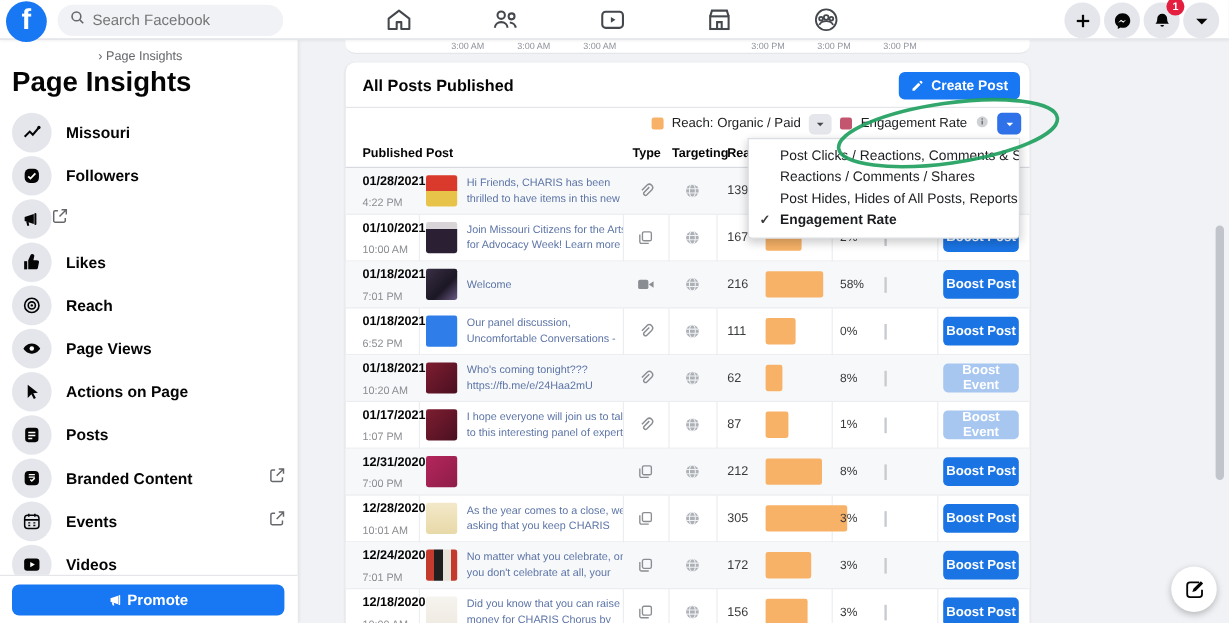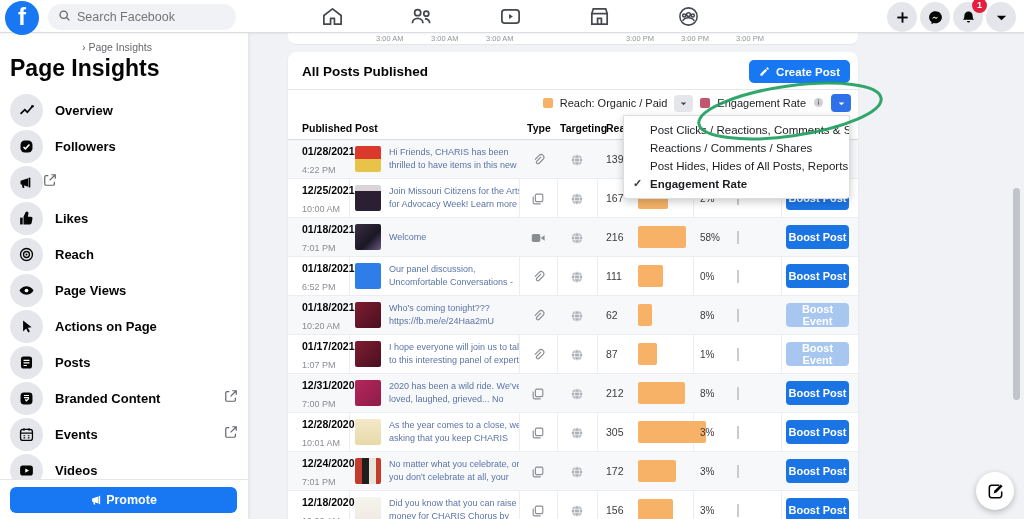--- a/index.html
+++ b/index.html
@@ -191,21 +191,21 @@
   <div class="crumb">› Page Insights</div>
   <div class="side-title">Page Insights</div>
   <div class="menu">
   <div class="side-item">
     <span class="side-ico">
           <svg viewBox="0 0 20 20" fill="none" stroke="#050505" stroke-width="2">
             <path d="M3 14 L8 9 L11 12 L17 5"></path>
             <circle cx="17" cy="5" r="1.6" fill="#050505" stroke="none"></circle>
           </svg>
         </span>
-    <span class="side-label">Overview</span>
+    <span class="side-label">Missouri</span>
 
   </div>
 
   <div class="side-item">
     <span class="side-ico">
           <svg viewBox="0 0 20 20">
             <rect x="3" y="3" width="14" height="14" rx="5" fill="#050505"></rect>
             <path d="M6.5 10.5l2.2 2.2 4.8-5" stroke="#fff" stroke-width="1.8" fill="none"></path>
           </svg>
         </span>
@@ -403,21 +403,21 @@
             <path d="M2.3 6h11.4M2.3 10h11.4" stroke="#F0F2F5" stroke-width="1" fill="none"></path>
           </svg></span>
     <span class="c-reach">139</span>
     <span class="c-bar" style="width: 31px;"></span>
     <span class="c-pct"></span>
     <span class="c-tick"></span>
     <button class="boost">Boost Post</button>
   </div>
 
   <div class="row">
-    <span class="c-date"><span class="d">12/25/2021</span><br><span class="t">10:00 AM</span></span>
+    <span class="c-date"><span class="d">01/10/2021</span><br><span class="t">10:00 AM</span></span>
     <span class="thumb" style="background:linear-gradient(180deg,#D8D4D8 0 22%,#2A1F33 22%)"></span>
     <span class="c-text"><span class="l1">Join Missouri Citizens for the Arts</span><br><span class="l2">for Advocacy Week! Learn more at</span></span>
     <span class="c-type"><svg viewBox="0 0 16 16" fill="none" stroke="#8A8D91" stroke-width="1.3">
             <rect x="5" y="2.5" width="8.5" height="8.5" rx="1.5"></rect>
             <path d="M11 13.5H4A1.5 1.5 0 0 1 2.5 12V5"></path>
           </svg></span>
     <span class="c-tgt"><svg viewBox="0 0 16 16">
             <circle cx="8" cy="8" r="6" fill="#ADB0B5"></circle>
             <ellipse cx="8" cy="8" rx="2.8" ry="6" fill="none" stroke="#F0F2F5" stroke-width="1"></ellipse>
             <path d="M2.3 6h11.4M2.3 10h11.4" stroke="#F0F2F5" stroke-width="1" fill="none"></path>
@@ -502,21 +502,20 @@
     <span class="c-reach">87</span>
     <span class="c-bar" style="width: 19px;"></span>
     <span class="c-pct">1%</span>
     <span class="c-tick"></span>
     <button class="boost disabled">Boost Event</button>
   </div>
 
   <div class="row odd">
     <span class="c-date"><span class="d">12/31/2020</span><br><span class="t">7:00 PM</span></span>
     <span class="thumb" style="background:linear-gradient(135deg,#B4265C,#8E1D48)"></span>
-    <span class="c-text"><span class="l1">2020 has been a wild ride. We've</span><br><span class="l2">loved, laughed, grieved... No</span></span>
     <span class="c-type"><svg viewBox="0 0 16 16" fill="none" stroke="#8A8D91" stroke-width="1.3">
             <rect x="5" y="2.5" width="8.5" height="8.5" rx="1.5"></rect>
             <path d="M11 13.5H4A1.5 1.5 0 0 1 2.5 12V5"></path>
           </svg></span>
     <span class="c-tgt"><svg viewBox="0 0 16 16">
             <circle cx="8" cy="8" r="6" fill="#ADB0B5"></circle>
             <ellipse cx="8" cy="8" rx="2.8" ry="6" fill="none" stroke="#F0F2F5" stroke-width="1"></ellipse>
             <path d="M2.3 6h11.4M2.3 10h11.4" stroke="#F0F2F5" stroke-width="1" fill="none"></path>
           </svg></span>
     <span class="c-reach">212</span>

